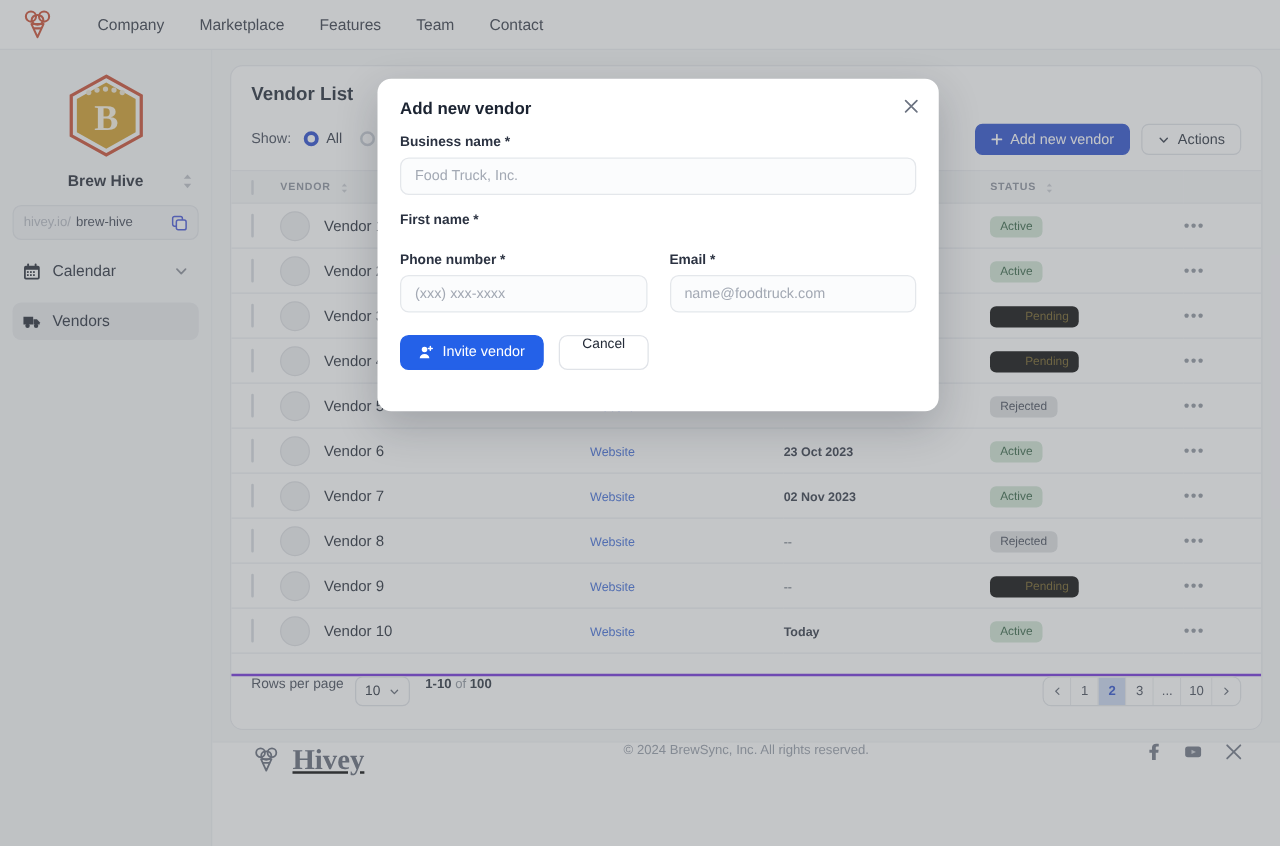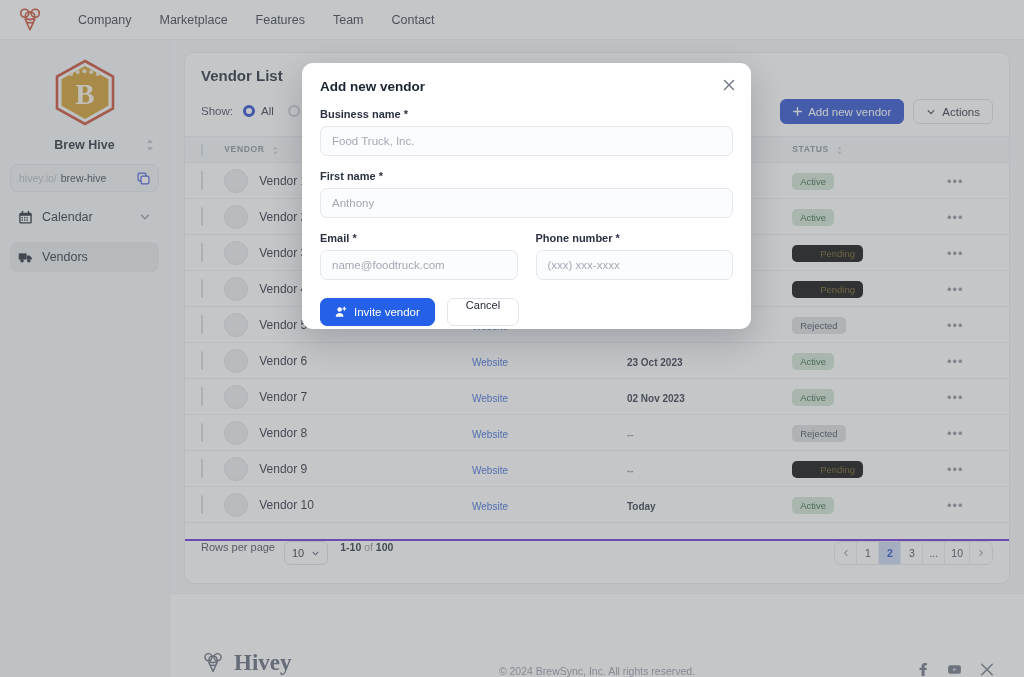--- a/index.html
+++ b/index.html
@@ -126,22 +126,23 @@
     min-width:22px; height:22px; display:flex; align-items:center; justify-content:center;
     font-size:10.5px; color:#3f4654; border-right:1px solid #e9ebee; padding:0 6px; cursor:pointer; background:#fff;
   }
   .pgbtn:last-child { border-right:none; }
   .pgbtn.current { background:#c9d6f2; color:#2449cc; font-weight:700; }
   .pgbtn.nav { color:#5a616e; }
 
   
   .pagefoot {
     position:absolute; left:170px; bottom:0; width:854px; height:84px;
-    display:flex; align-items:flex-end; padding:0 30px; background:#ffffff;
+    display:flex; align-items:flex-start; padding:0 30px; background:#ffffff;
     border-top:1px solid #f0f1f3;
+    text-decoration:underline;
   }
   .foot-brand { display:flex; align-items:center; gap:8px; }
   .foot-brand-txt { font-family:"Liberation Serif", serif; font-size:23px; font-weight:700; color:#5d6474; }
   .foot-copy { position:absolute; left:0; right:0; text-align:center; font-size:10.5px; color:#9299a5; pointer-events:none; }
   .foot-social { margin-left:auto; display:flex; align-items:center; gap:18px; color:#6a7180; }
 
   
   .modal {
     position:absolute; z-index:60; left:302px; top:63px; width:449px; height:266px;
     background:#ffffff; border-radius:11px; box-shadow:0 12px 34px rgba(20,25,40,.20);
@@ -508,32 +509,31 @@
     <svg class="modal-close" viewBox="0 0 14 14">
         <path d="M2.5 2.5 L11.5 11.5 M11.5 2.5 L2.5 11.5" stroke="#6d7482" stroke-width="1.4" stroke-linecap="round"></path>
       </svg>
 
     <label class="flabel">Business name *</label>
     <input class="finput" placeholder="Food Truck, Inc." style="">
 
     <div class="frow">
       <div>
         <label class="flabel">First name *</label>
-        <input class="finput" placeholder="Anthony" style="">
       </div>
     </div>
 
     <div class="frow">
+      <div>
+        <label class="flabel">Phone number *</label>
+        <input class="finput" placeholder="(xxx) xxx-xxxx" style="">
+      </div>
       <div>
         <label class="flabel">Email *</label>
         <input class="finput" placeholder="name@foodtruck.com" style="">
-      </div>
-      <div>
-        <label class="flabel">Phone number *</label>
-        <input class="finput" placeholder="(xxx) xxx-xxxx" style="">
       </div>
     </div>
 
     <div class="modal-actions">
       <div class="btn-invite">
         <svg width="12" height="12" viewBox="0 0 14 14">
           <circle cx="5.4" cy="4.2" r="2.6" fill="#fff"></circle>
           <path d="M.9 12.4c0-2.5 2-4.1 4.5-4.1s4.5 1.6 4.5 4.1z" fill="#fff"></path>
           <path d="M10.8 1.4v3.6M9 3.2h3.6" stroke="#fff" stroke-width="1.4" stroke-linecap="round"></path>
         </svg>

